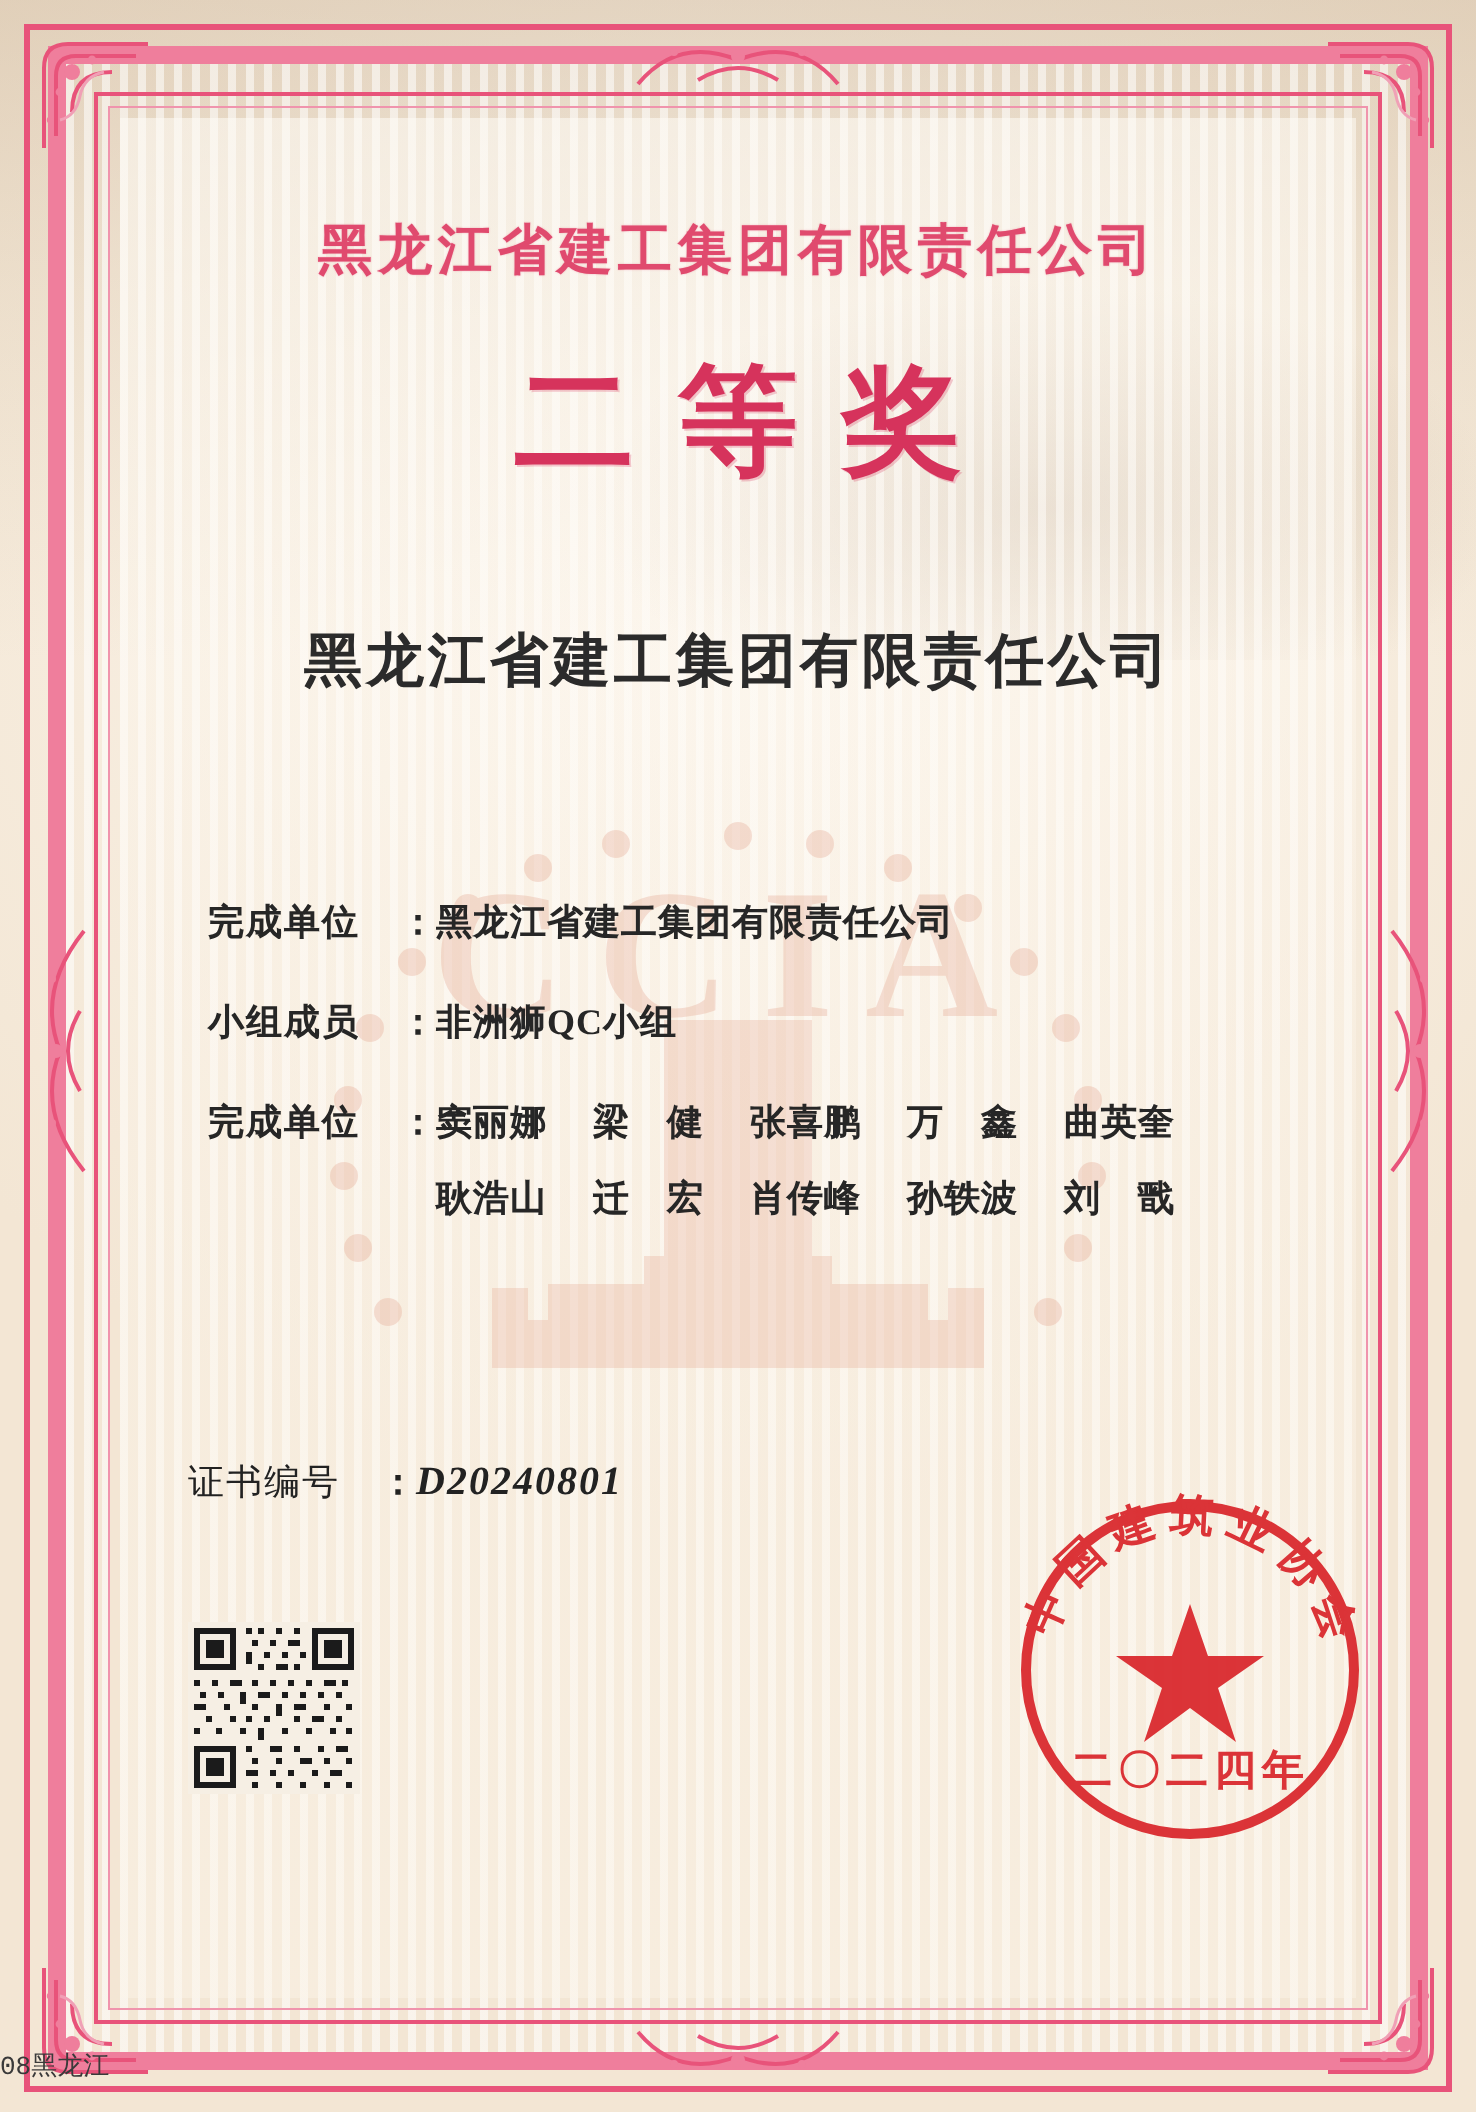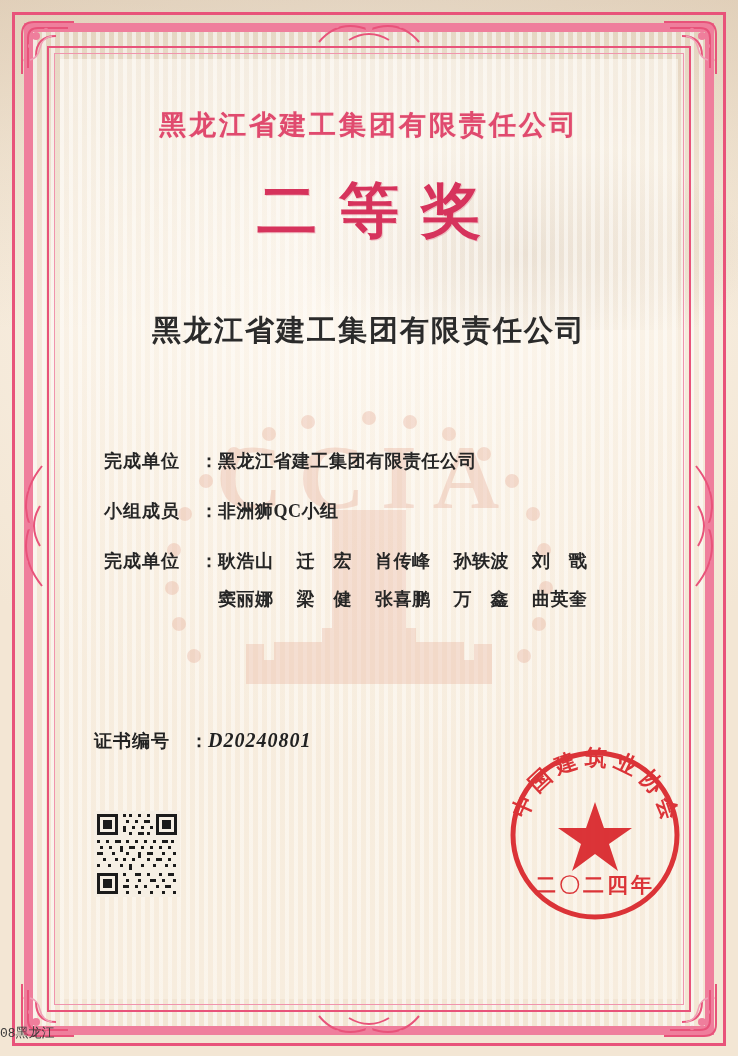--- a/index.html
+++ b/index.html
@@ -193,21 +193,21 @@
 
   .cert-no {
     position: absolute;
     top: 670px;
     left: 34px;
     font-size: 18px;
     color: #222;
     display: flex;
     align-items: baseline;
   }
-  .cert-no .field-label { width: 96px; flex: 0 0 96px; font-weight: bold; }
+  .cert-no .field-label { width: 96px; flex: 0 0 96px; font-weight: normal; }
   .cert-no .cert-value {
     font-family: "Liberation Serif", serif;
     font-weight: bold;
     letter-spacing: 1px;
     font-size: 20px;
     font-style: italic;
   }
 
   
   .qr {
@@ -431,32 +431,32 @@
         <div class="field-label">小组成员</div>
         <div class="field-colon">：</div>
         <div class="field-value">非洲狮QC小组</div>
       </div>
 
       <div class="field-row">
         <div class="field-label">完成单位</div>
         <div class="field-colon">：</div>
         <div class="members">
           <div class="member-line">
+            <span>窦丽娜</span>
+            <span>梁　健</span>
+            <span>张喜鹏</span>
+            <span>万　鑫</span>
+            <span>曲英奎</span>
+          </div>
+          <div class="member-line">
             <span>耿浩山</span>
             <span>迁　宏</span>
             <span>肖传峰</span>
             <span>孙轶波</span>
             <span>刘　戬</span>
-          </div>
-          <div class="member-line">
-            <span>窦丽娜</span>
-            <span>梁　健</span>
-            <span>张喜鹏</span>
-            <span>万　鑫</span>
-            <span>曲英奎</span>
           </div>
         </div>
       </div>
     </div>
 
     <div class="cert-no">
       <div class="field-label">证书编号</div>
       <div class="field-colon">：</div>
       <div class="cert-value">D20240801</div>
     </div>

